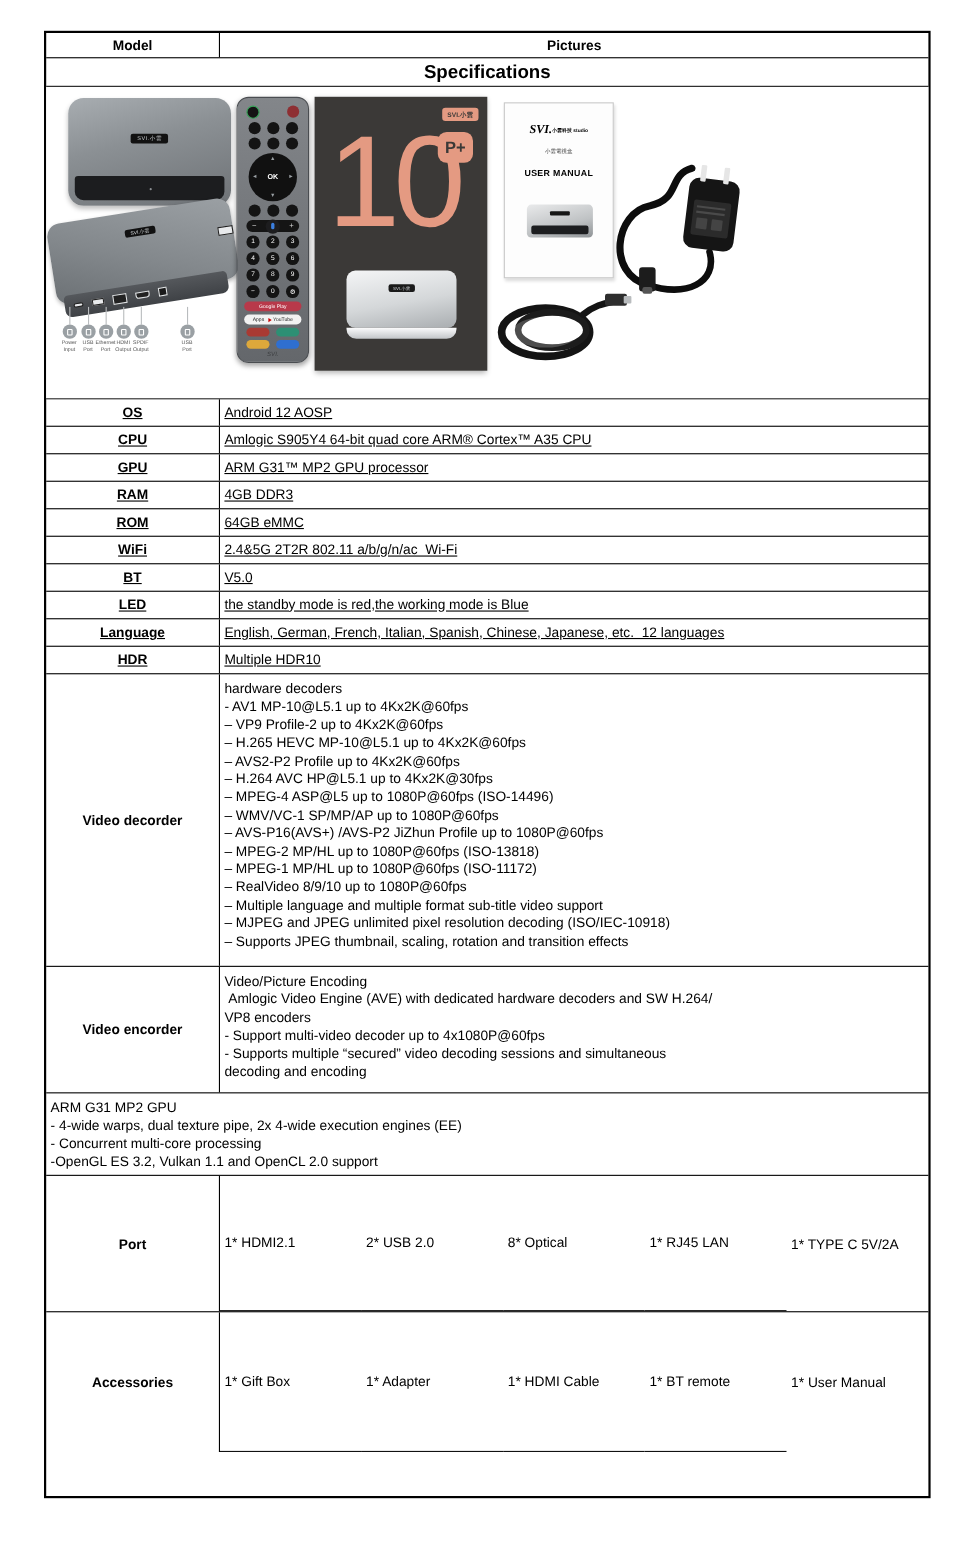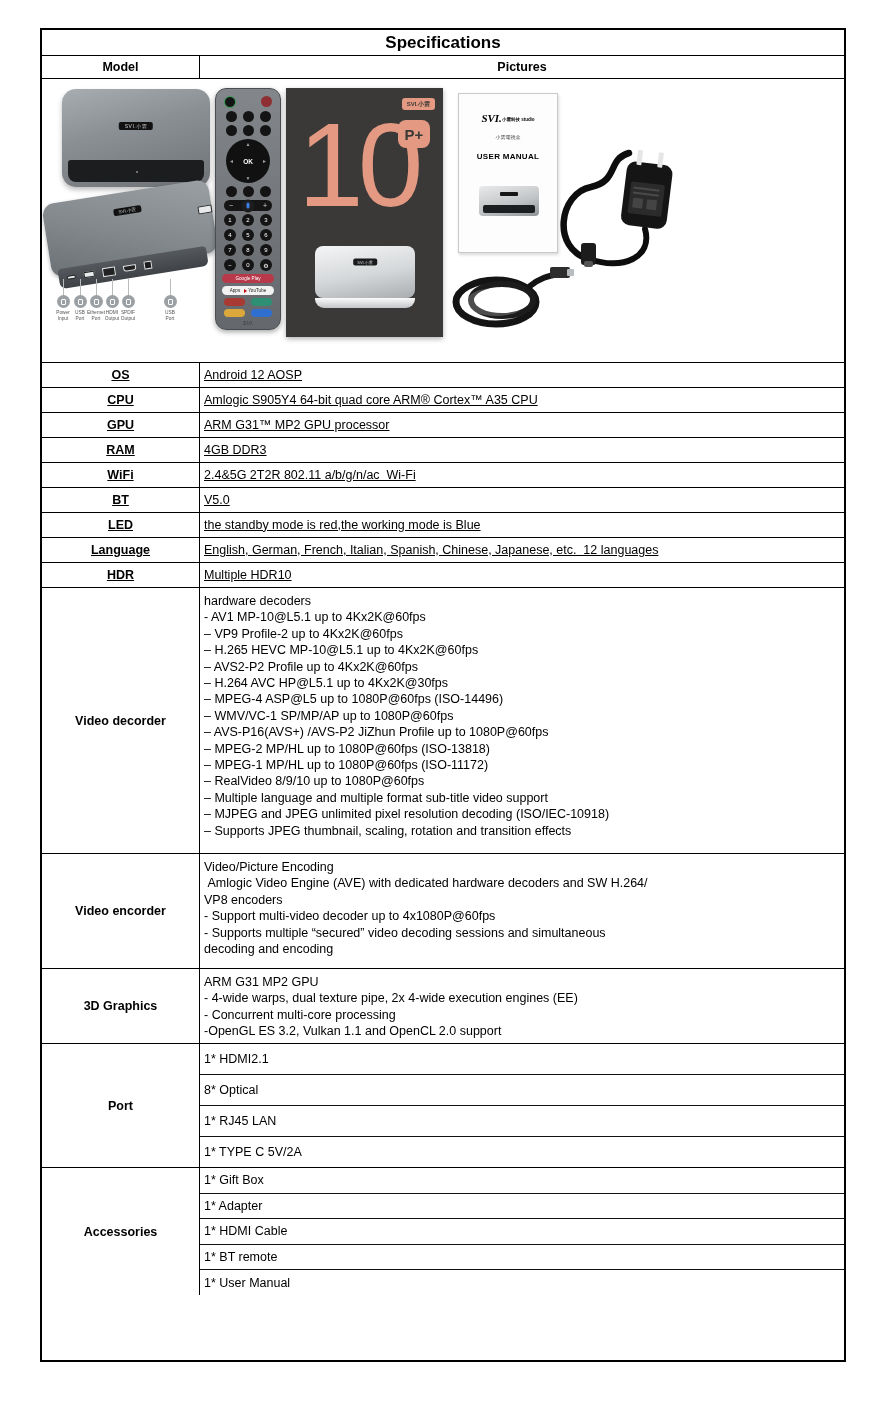--- a/index.html
+++ b/index.html
@@ -16,21 +16,21 @@
   .header-row { height:23px; }
   .header-row .rcell { justify-content:center; font-weight:bold; white-space:normal; }
   .pict-row { height:284px; }
   .srow { height:25px;text-decoration:underline; }
   .vd-row { height:266px; }
   .ve-row { height:115px; }
   .g3-row { height:75px; }
   .df-row { height:44px; }
   .port-row { height:124px; }
   .acc-row { height:127px; }
-  .subcol { flex:1; display:flex; flex-direction:column; }
+  .subcol { flex:1; display:flex; flex-direction:row; }
   .subrow { flex:1; border-bottom:1px solid #111; display:flex; align-items:center; padding:2px 4px; font-size:12.5px; white-space:pre-wrap; }
   .subrow:last-child { border-bottom:none; }
 
   
   .pcell { position:relative; flex:1; overflow:hidden; background:#fff; }
 
   
   .box-top { position:absolute; left:20px; top:10px; width:148px; height:98px; border-radius:14px;
     background:linear-gradient(165deg,#a8adb1 0%,#8b9094 40%,#6e7276 78%,#5f6periodic366 100%);
     background:linear-gradient(165deg,#a8adb1 0%,#8b9094 40%,#6e7276 100%); box-shadow:0 3px 5px rgba(0,0,0,.25); }
@@ -106,27 +106,27 @@
   .manual .mbox .lbl { position:absolute; left:50%; top:28%; transform:translate(-50%,-50%); background:#161616; width:18px; height:4px; border-radius:1px; }
 
   .figure { position:absolute; }
 </style>
 </head>
 <body>
 
 <div class="sheet">
   <div class="spec-table">
 
-    <div class="trow title-row">
-      <div class="t">Specifications</div>
-    </div>
-
     <div class="trow header-row">
       <div class="lcell">Model</div>
       <div class="rcell">Pictures</div>
+    </div>
+
+    <div class="trow title-row">
+      <div class="t">Specifications</div>
     </div>
 
     <div class="trow pict-row">
       <div class="pcell">
 
         <div class="box-top">
           <div class="lbl">SVI.小雲</div>
           <div class="band"></div>
           <div class="dot"></div>
         </div>
@@ -324,20 +324,24 @@
       <div class="lcell">CPU</div>
       <div class="rcell">Amlogic S905Y4 64-bit quad core ARM® Cortex™ A35 CPU</div>
     </div>
     <div class="trow srow">
       <div class="lcell">GPU</div>
       <div class="rcell">ARM G31™ MP2 GPU processor</div>
     </div>
     <div class="trow srow">
       <div class="lcell">RAM</div>
       <div class="rcell">4GB DDR3</div>
+    </div>
+    <div class="trow srow">
+      <div class="lcell">ROM</div>
+      <div class="rcell">64GB eMMC</div>
     </div>
     <div class="trow srow">
       <div class="lcell">WiFi</div>
       <div class="rcell">2.4&amp;5G 2T2R 802.11 a/b/g/n/ac  Wi-Fi</div>
     </div>
     <div class="trow srow">
       <div class="lcell">BT</div>
       <div class="rcell">V5.0</div>
     </div>
     <div class="trow srow">
@@ -376,32 +380,32 @@
       <div class="lcell">Video encorder</div>
       <div class="rcell top">Video/Picture Encoding
  Amlogic Video Engine (AVE) with dedicated hardware decoders and SW H.264/
 VP8 encoders
 - Support multi-video decoder up to 4x1080P@60fps
 - Supports multiple “secured” video decoding sessions and simultaneous
 decoding and encoding</div>
     </div>
 
     <div class="trow g3-row">
-      <div class="lcell">3D Graphics</div>
       <div class="rcell top">ARM G31 MP2 GPU
 - 4-wide warps, dual texture pipe, 2x 4-wide execution engines (EE)
 - Concurrent multi-core processing
 -OpenGL ES 3.2, Vulkan 1.1 and OpenCL 2.0 support</div>
     </div>
 
 
     <div class="trow port-row">
       <div class="lcell">Port</div>
       <div class="subcol">
         <div class="subrow">1* HDMI2.1</div>
+        <div class="subrow">2* USB 2.0</div>
         <div class="subrow">8* Optical</div>
         <div class="subrow">1* RJ45 LAN</div>
         <div class="subrow">1* TYPE C 5V/2A</div>
       </div>
     </div>
 
     <div class="trow acc-row">
       <div class="lcell">Accessories</div>
       <div class="subcol">
         <div class="subrow">1* Gift Box</div>

